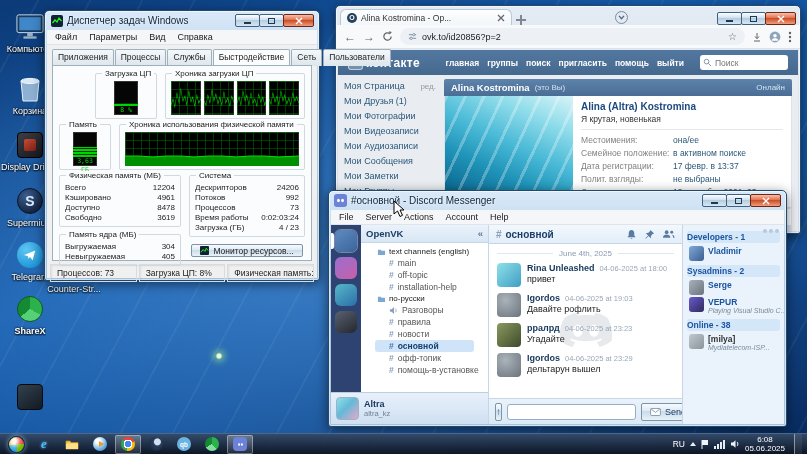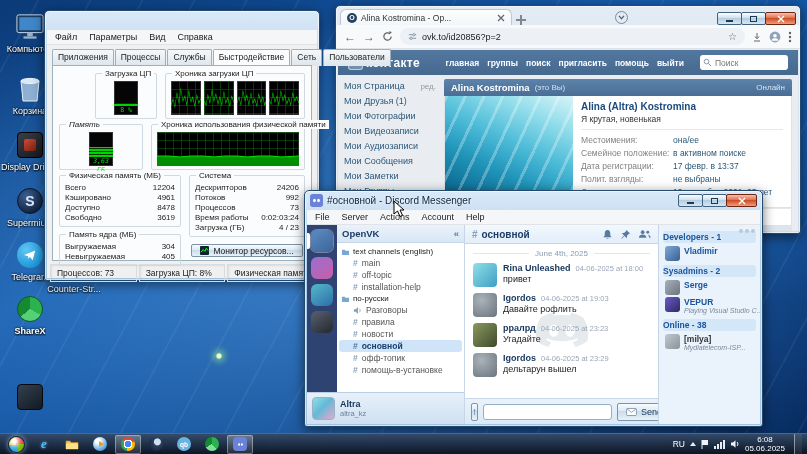--- a/index.html
+++ b/index.html
@@ -100,36 +100,36 @@
 .vkname{font-size:10px;font-weight:bold;color:#1c4a7e;}
 .vkstatus{font-size:8.5px;color:#333;margin:2px 0 5px;}
 .vkdivider{border-top:1px solid #e7e8ec;margin-bottom:4px;}
 .vkrow{display:flex;font-size:8.5px;line-height:13px;}
 .vklab{width:92px;color:#818181;flex:0 0 auto;}
 .vkval{color:#2B587A;white-space:nowrap;overflow:hidden;}
 .infobar{display:flex;align-items:center;gap:5px;height:18px;background:#fff;border:1px solid #dfe2e6;border-top:1px solid #e7e8ec;padding:0 8px;font-size:9px;color:#2B587A;font-weight:bold;}
 .infoi{width:11px;height:11px;border-radius:2px;background:#5f7fa6;color:#fff;font-size:8px;font-style:italic;font-weight:bold;display:flex;align-items:center;justify-content:center;font-family:"Liberation Serif",serif;}
 .vkafter{height:40px;background:linear-gradient(#dde5ee,#cdd8e4);}
 
-#dc{left:304px;top:190px;width:459px;height:237px;z-index:6;}
+#dc{left:328px;top:190px;width:459px;height:237px;z-index:6;}
 #dc .client{position:absolute;left:2px;right:2px;top:19px;bottom:2px;display:flex;flex-direction:column;background:#fff;}
 .dcbody{flex:1;display:flex;min-height:0;}
 .dcleft{width:158px;display:flex;flex-direction:column;border-right:1px solid #c6d6e6;}
 .dcleft .top{flex:1;display:flex;min-height:0;}
 .rail{width:30px;background:#2f4373;display:flex;flex-direction:column;align-items:center;padding-top:5px;gap:5px;position:relative;}
 .ricon{width:22px;height:22px;border-radius:6px;flex:0 0 auto;}
 .r1{background:linear-gradient(145deg,#5d8cc0,#3c649c);box-shadow:0 0 0 1px rgba(255,255,255,.35);}
 .r2{background:linear-gradient(145deg,#9a6fd0,#c75fa8);}
 .r3{background:linear-gradient(145deg,#56b8c9,#2b6fa8);}
 .r4{background:linear-gradient(145deg,#5a6270,#23272e);}
 .rsel{position:absolute;left:0;top:8px;width:3px;height:16px;border-radius:0 2px 2px 0;background:#fff;}
 .chans{flex:1;background:#fff;display:flex;flex-direction:column;min-width:0;}
 .chead{height:18px;display:flex;align-items:center;padding:0 5px;font-size:9.5px;font-weight:bold;color:#1c3e66;background:linear-gradient(#eaf2fb,#d8e7f5);border-bottom:1px solid #c6d6e6;}
 .chead .coll{margin-left:auto;color:#5a7aa0;font-weight:bold;}
-.tree{flex:1;padding:3px 2px;font-size:8.5px;color:#333;overflow:hidden;}
+.tree{flex:1;padding:3px 14px;font-size:8.5px;color:#333;overflow:hidden;}
 .cgroup{display:flex;align-items:center;gap:3px;padding:1px 2px;font-size:8px;color:#222;white-space:nowrap;}
 .chan{display:flex;align-items:center;gap:4px;padding:1px 2px 1px 14px;color:#555;white-space:nowrap;}
 .chan .hash{color:#8aa0b8;font-weight:bold;}
 .chan.sel{background:#cfe4f8;border-radius:3px;color:#143f70;font-weight:bold;}
 .chan.sel .hash{color:#4a76a8;}
 .userpanel{height:32px;background:linear-gradient(#e7f0fa,#cfe0f1);border-top:1px solid #b9cede;display:flex;align-items:center;gap:5px;padding:0 5px;}
 .uava{width:23px;height:23px;border-radius:4px;background:linear-gradient(135deg,#8fe0e8 0%,#64b9d8 45%,#e8a8c8 100%);flex:0 0 auto;border:1px solid #9ab2c8;}
 .uname{font-size:9px;font-weight:bold;color:#16365c;line-height:10px;}
 .utag{font-size:7.5px;color:#6c8299;line-height:9px;}
 .chatcol{flex:1;display:flex;flex-direction:column;min-width:0;}
@@ -417,20 +417,42 @@
             <span class="infoi">i</span>
             <span>Информация</span>
           </div>
           <div class="vkafter"></div>
         </div>
       </div>
     </div>
   </div>
 
   <div id="tm" class="window">
+    <div class="titlebar">
+      <span class="tb-ico">
+        <svg viewBox="0 0 12 12" width="12" height="12">
+            <rect width="12" height="12" rx="2" fill="#123"></rect>
+            <polyline points="1.5,8 4,5 6,7 8,3 10.5,6" fill="none" stroke="#2f2" stroke-width="1.2"></polyline>
+          </svg>
+      </span>
+      <span>Диспетчер задач Windows</span>
+      <span class="winbtns">
+        <span class="wbtn">
+            <span class="mng"></span>
+          </span>
+        <span class="wbtn">
+            <span class="mxg"></span>
+          </span>
+        <span class="wbtn close">
+            <svg class="xg" viewBox="0 0 8 8">
+              <path d="M1 1 L7 7 M7 1 L1 7" stroke="#fff" stroke-width="1.4"></path>
+            </svg>
+          </span>
+      </span>
+    </div>
     <div class="client">
       <div class="menubar">
         <span>Файл</span>
         <span>Параметры</span>
         <span>Вид</span>
         <span>Справка</span>
       </div>
       <div class="tabs">
         <span class="tab">Приложения</span>
         <span class="tab">Процессы</span>
@@ -470,21 +492,21 @@
               </div>
             <div class="graph">
                 <div class="grid"></div>
               <svg viewBox="0 0 100 34" preserveAspectRatio="none">
                   <polyline points="0,18 7,23 13,12 20,21 27,15 33,24 40,10 47,20 53,14 60,23 67,17 73,24 80,12 87,20 93,16 100,22" fill="none" stroke="#00e000" stroke-width="1.4"></polyline>
                 </svg>
               </div>
           </div>
         </div>
         <div class="tmrow">
-          <div class="gb" style="width:84px;font-style:italic;">
+          <div class="gb" style="width:52px;">
             <span class="gbt">Память</span>
             <div class="gauge">
               <div class="gfill" style="height:30%;"></div>
               <div class="gval">3,63 ГБ</div>
             </div>
           </div>
           <div class="gb" style="flex:1;display:flex;">
             <span class="gbt">Хроника использования физической памяти</span>
             <div class="graph">
                 <div class="grid"></div>

